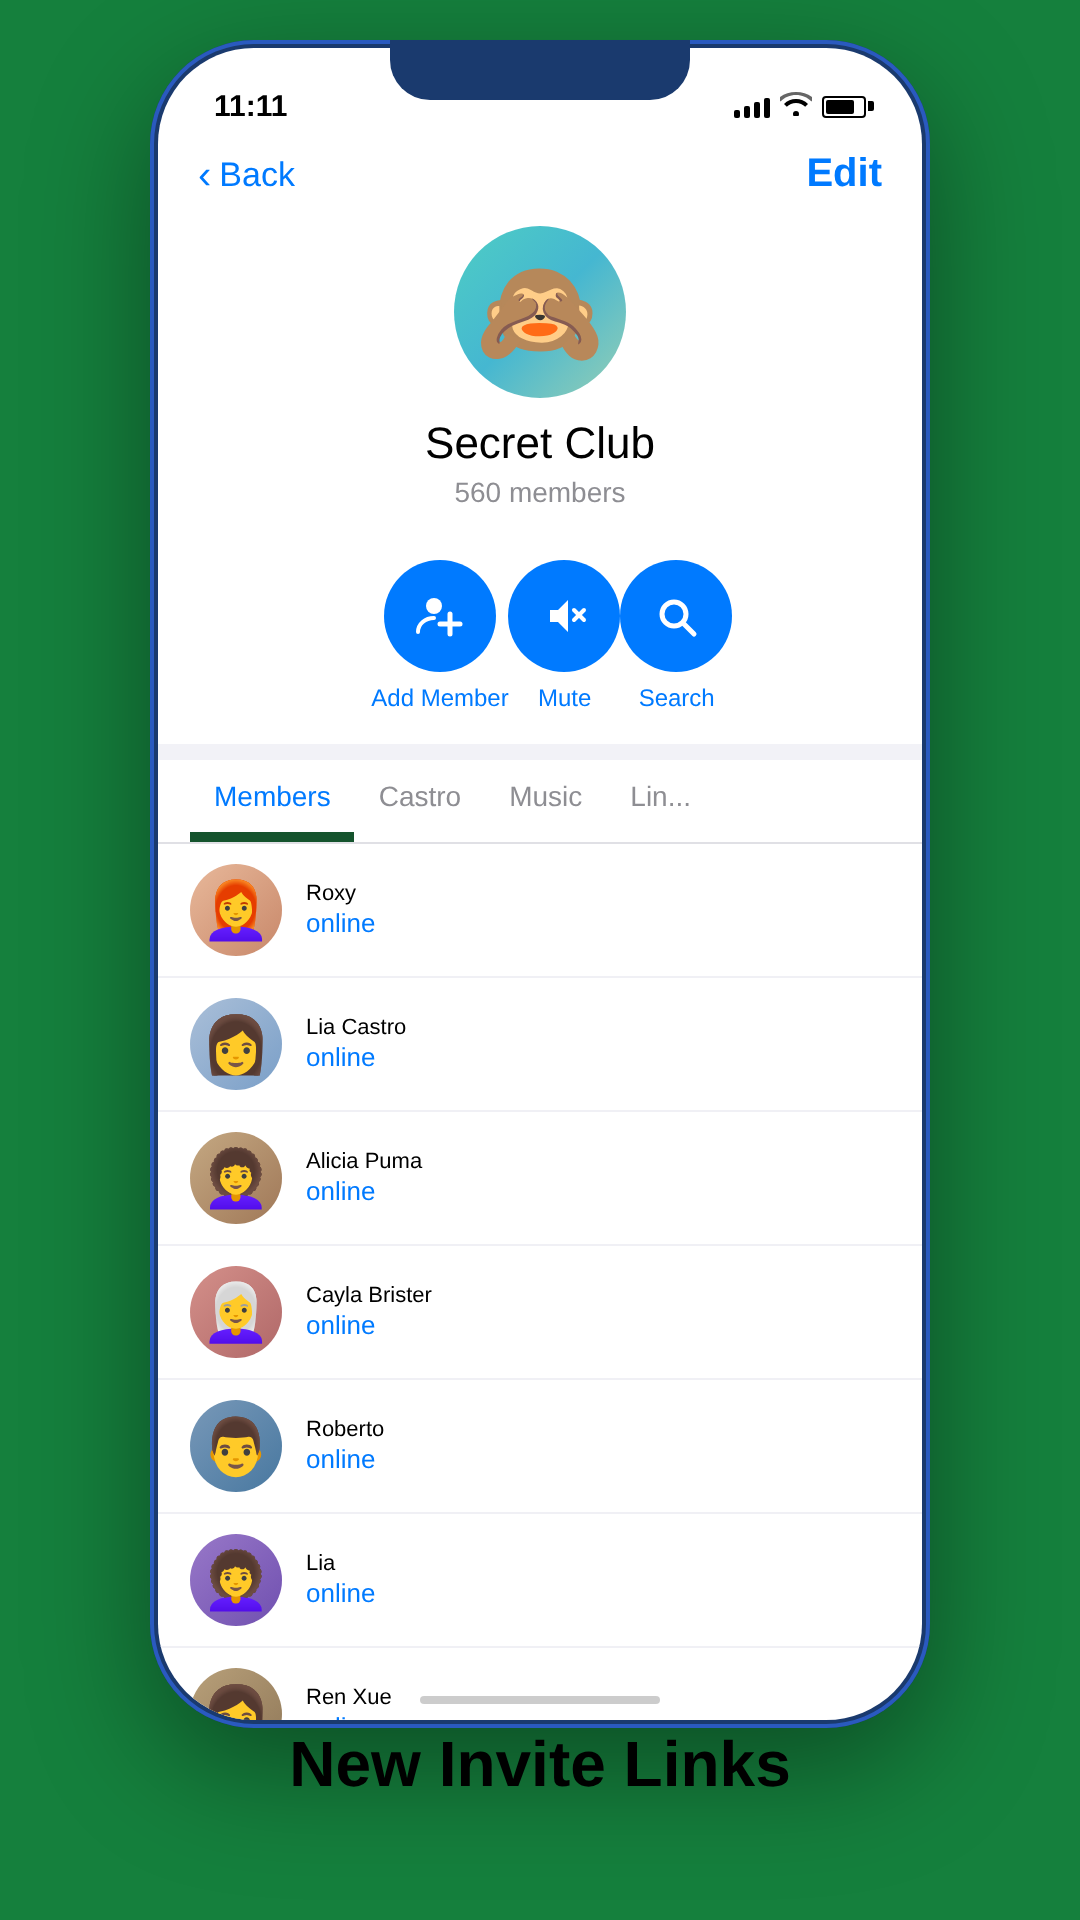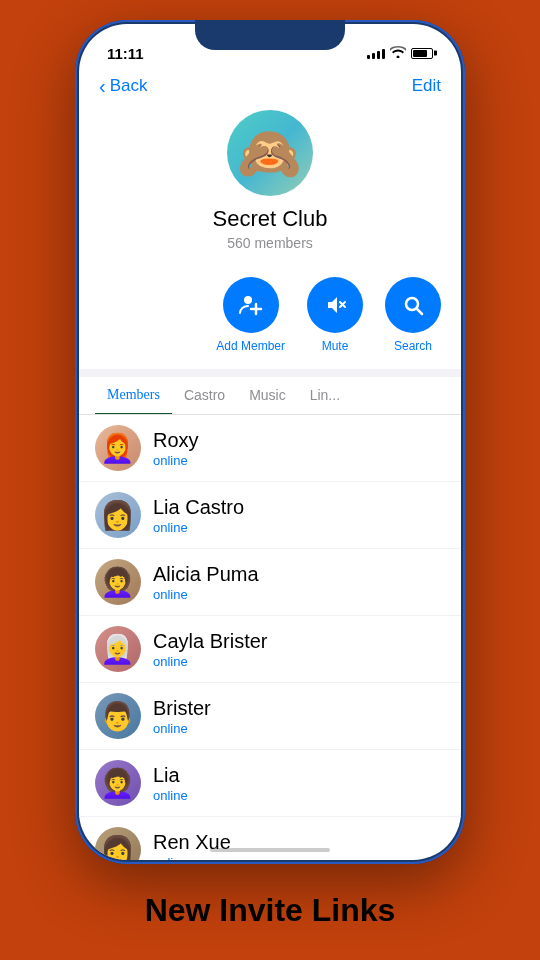--- a/index.html
+++ b/index.html
@@ -9,21 +9,21 @@
       justify-content: center;
       align-items: center;
       min-height: 100vh;
       font-family: -apple-system, BlinkMacSystemFont, 'Helvetica Neue', Arial, sans-serif;
       width: 540px;
       margin: 0 auto;
     }
     .page-wrapper {
       width: 540px;
       min-height: 960px;
-      background: #c2410c;
+      background: #15803d;
       display: flex;
       flex-direction: column;
       align-items: center;
       padding: 20px 0 30px;
     }
     
     .phone-frame {
       width: 390px;
       height: 844px;
       background: #1a3a6e;
@@ -127,22 +127,23 @@
       font-size: 17px;
       cursor: pointer;
     }
     .back-chevron {
       font-size: 20px;
       color: #007AFF;
       line-height: 1;
     }
     .edit-btn {
       color: #007AFF;
-      font-size: 17px;
+      font-size: 20px;
       cursor: pointer;
+      font-weight: bold;
     }
     
     .group-info {
       display: flex;
       flex-direction: column;
       align-items: center;
       padding: 8px 0 16px;
     }
     .group-avatar {
       width: 86px;
@@ -162,22 +163,21 @@
       color: #000;
       margin-bottom: 3px;
     }
     .group-members {
       font-size: 14px;
       color: #8e8e93;
     }
     
     .action-buttons {
       display: flex;
-      justify-content: flex-end;
-      gap: 22px;
+      justify-content: center;
       padding: 10px 20px 16px;
       margin-left: 12px;
     }
     .action-btn {
       display: flex;
       flex-direction: column;
       align-items: center;
       gap: 6px;
       cursor: pointer;
     }
@@ -212,22 +212,21 @@
       padding: 10px 12px;
       font-size: 14px;
       color: #8e8e93;
       cursor: pointer;
       white-space: nowrap;
       border-bottom: 2px solid transparent;
       margin-bottom: -1px;
     }
     .tab-item.active {
       color: #007AFF;
-      border-bottom: 2px solid #14532d;
-      font-family: Liberation Serif, serif;
+      border-bottom: 6px solid #14532d;
     }
     
     .members-list {
       flex: 1;
       overflow: hidden;
     }
     .member-item {
       display: flex;
       align-items: center;
       padding: 10px 16px;
@@ -245,21 +244,21 @@
       align-items: center;
       justify-content: center;
       font-size: 20px;
     }
     .member-info {
       display: flex;
       flex-direction: column;
       gap: 1px;
     }
     .member-name {
-      font-size: 20px;
+      font-size: 11px;
       font-weight: 500;
       color: #000;
     }
     .member-status {
       font-size: 13px;
       color: #007AFF;
     }
     
     .home-indicator {
       position: absolute;
@@ -267,21 +266,20 @@
       left: 50%;
       transform: translateX(-50%);
       width: 120px;
       height: 4px;
       background: #000;
       border-radius: 2px;
       opacity: 0.2;
     }
     
     .bottom-text {
-      margin-top: 28px;
       font-size: 32px;
       font-weight: 800;
       color: #000;
       text-align: center;
     }
   </style>
 </head>
 <body>
 
 <div class="page-wrapper">
@@ -404,21 +402,21 @@
       <div class="member-info">
         <span class="member-name">Cayla Brister</span>
         <span class="member-status">online</span>
       </div>
     </div>
           <div class="member-item">
       <div class="member-avatar" style="background: linear-gradient(135deg, #7898b8, #4878a0);">
         <span style="font-size:28px">👨</span>
       </div>
       <div class="member-info">
-        <span class="member-name">Brister</span>
+        <span class="member-name">Roberto</span>
         <span class="member-status">online</span>
       </div>
     </div>
           <div class="member-item">
       <div class="member-avatar" style="background: linear-gradient(135deg, #9878c8, #7050b0);">
         <span style="font-size:28px">👩‍🦱</span>
       </div>
       <div class="member-info">
         <span class="member-name">Lia</span>
         <span class="member-status">online</span>

